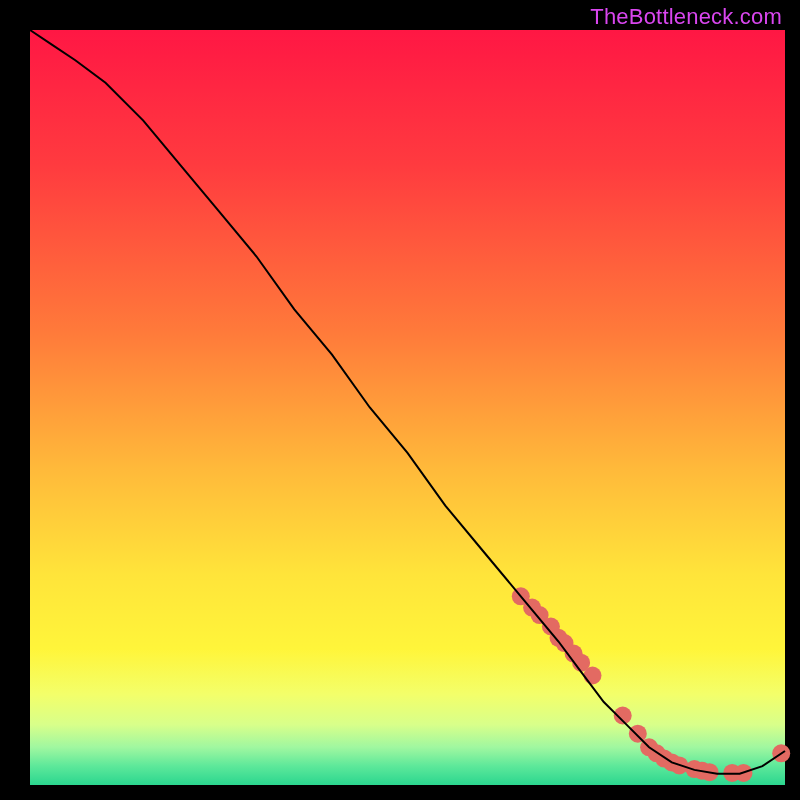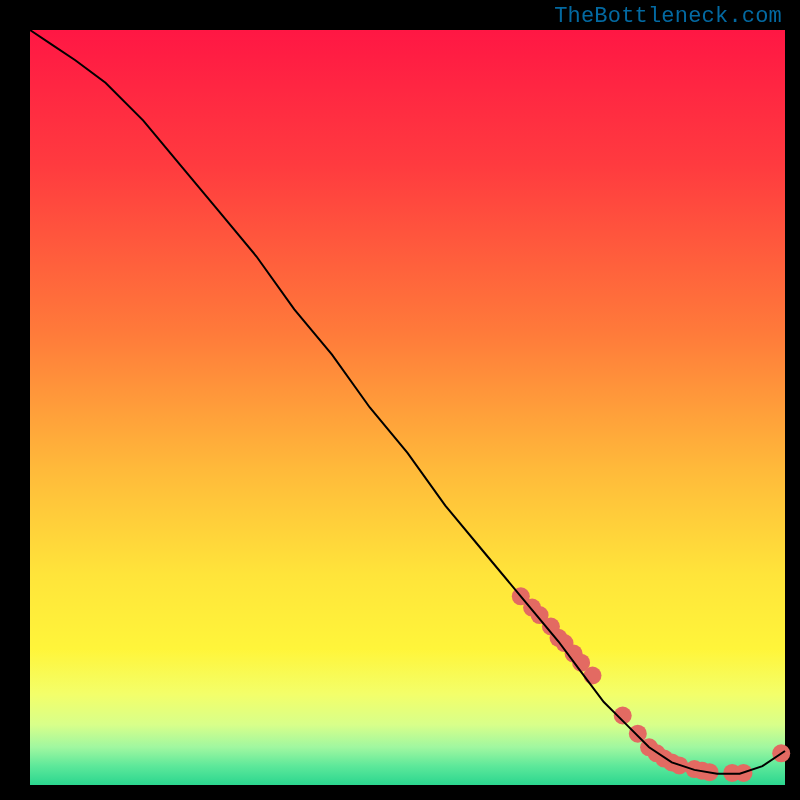--- a/index.html
+++ b/index.html
@@ -12,23 +12,23 @@
   }
   .container {
     position: relative;
     width: 800px;
     height: 800px;
   }
   .watermark {
     position: absolute;
     top: 4px;
     right: 18px;
-    font-family: Liberation Mono, monospace;
+    font-family: Liberation Sans, sans-serif;
     font-size: 22px;
-    color: #0369a1;
+    color: #d946ef;
     letter-spacing: 0.2px;
     user-select: none;
   }
   svg {
     position: absolute;
     top: 0;
     left: 0;
   }
 </style>
 </head>

